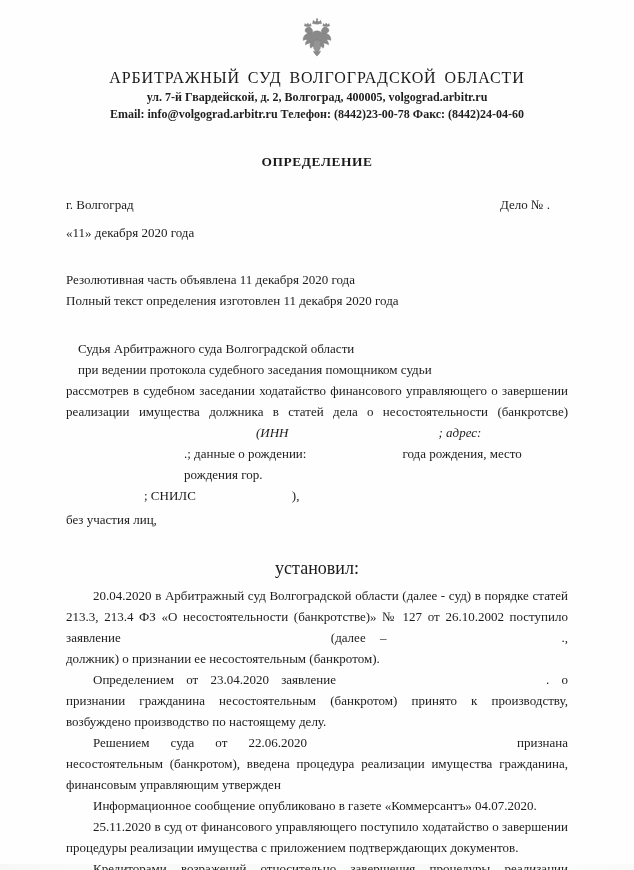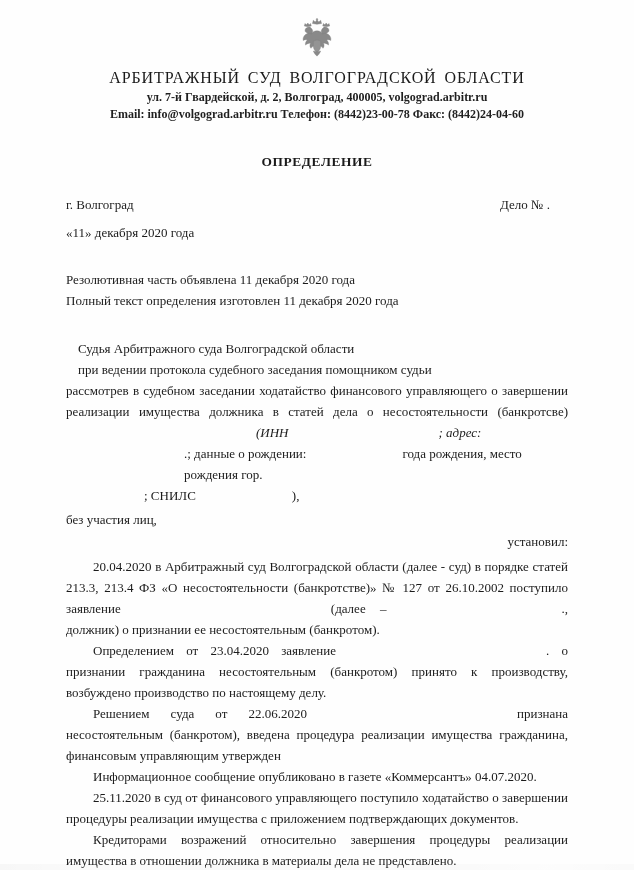--- a/index.html
+++ b/index.html
@@ -116,23 +116,23 @@
   .r-lg  { width: 150px; }
 
   .ln-inn   { padding-left: 190px; font-style: italic; }
   .ln-birth { padding-left: 118px; }
   .ln-snils { padding-left: 78px; font-family: Liberation Serif, serif; }
 
   .no-parties { margin-top: 2px; }
 
   
   .ustanovil {
-    margin-top: 4px;
-    text-align: right;
-    font-size: 13px;
+    margin-top: 28px;
+    text-align: center;
+    font-size: 18px;
   }
 
   
   .body-text {
     margin-top: 6px;
     font-size: 13px;
     line-height: 1.62;
   }
   .body-text p {
     margin: 0 0 0 0;

